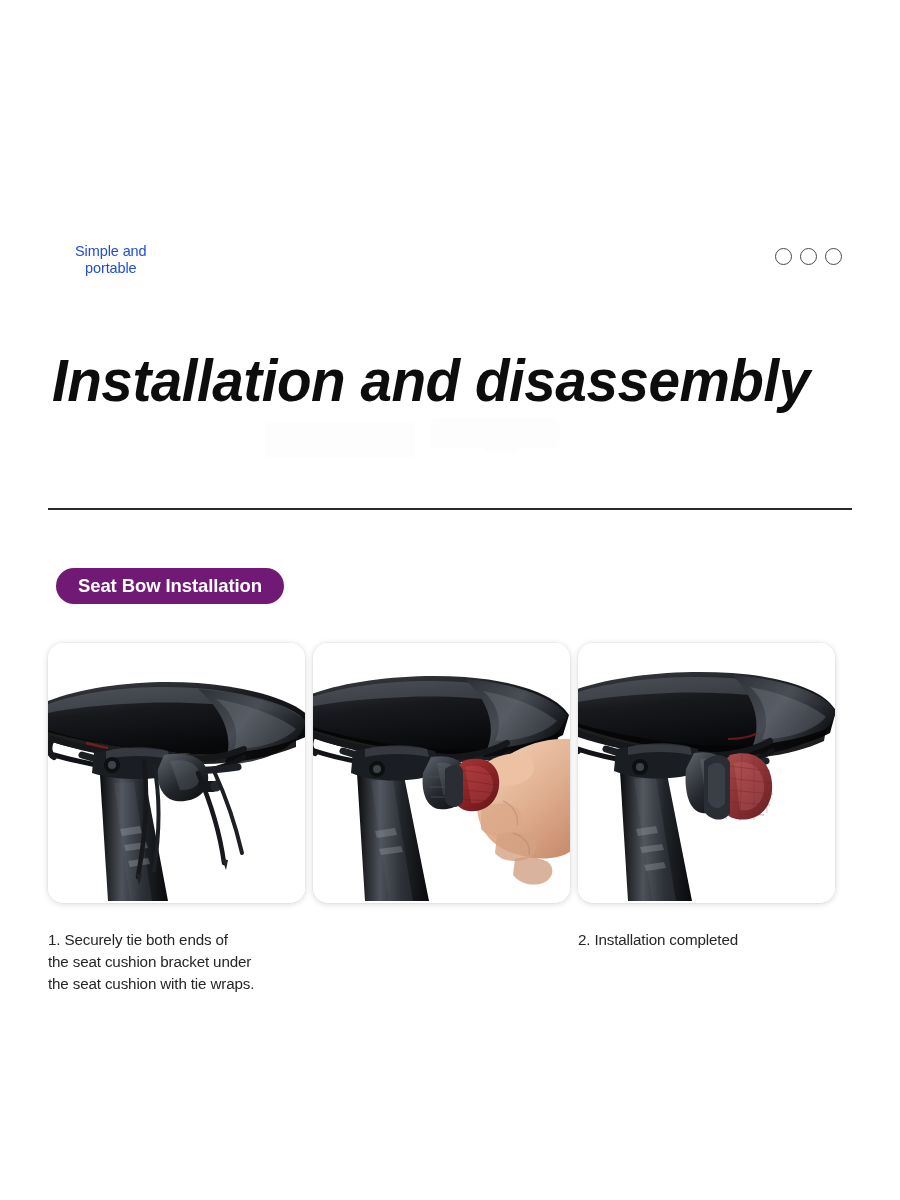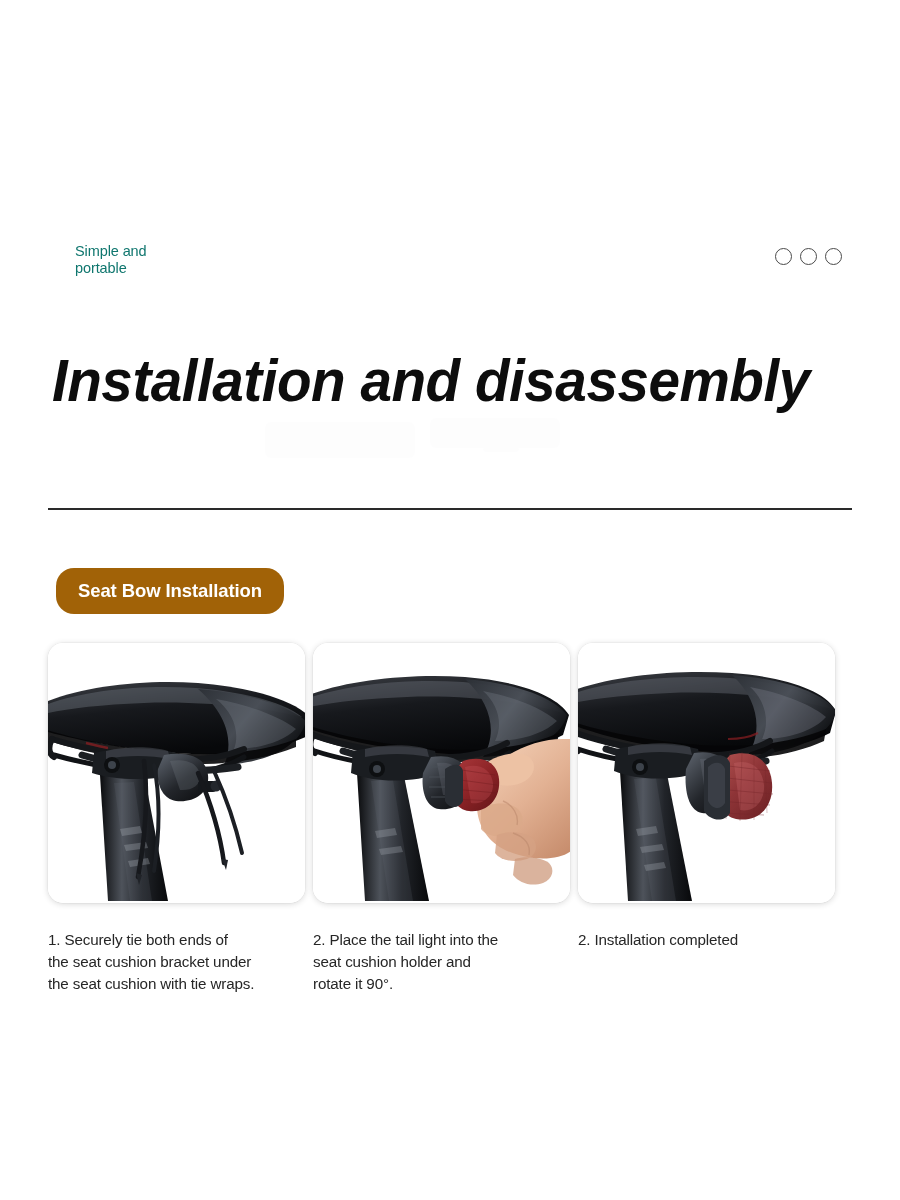--- a/index.html
+++ b/index.html
@@ -21,24 +21,25 @@
     background: #ffffff;
   }
 
   
   .kicker {
     position: absolute;
     left: 75px;
     top: 243px;
     font-size: 14.5px;
     line-height: 17px;
-    color: #0f766e;
+    color: #1d4ed8;
     letter-spacing: -0.1px;
     white-space: pre-line;
     font-weight: 400;
+    text-align: center;
   }
 
   
   .dots {
     position: absolute;
     right: 58px;
     top: 248px;
     display: flex;
     gap: 8px;
     align-items: center;
@@ -96,24 +97,24 @@
     width: 804px;
     height: 2px;
     background: #2a2a2a;
   }
 
   
   .badge {
     position: absolute;
     left: 56px;
     top: 568px;
-    height: 46px;
+    height: 36px;
     padding: 13px 22px;
     border-radius: 18px;
-    background: #a16207;
+    background: #701a75;
     color: #ffffff;
     font-size: 18.5px;
     font-weight: 700;
     letter-spacing: -0.1px;
     display: flex;
     align-items: center;
     justify-content: center;
     box-sizing: border-box;
   }
 
@@ -375,23 +376,20 @@
               <path d="M142 126 L 182 132"></path>
               <path d="M140 136 L 184 142"></path>
               <path d="M140 146 L 184 150"></path>
               <path d="M142 156 L 180 158"></path>
             </g>
 
             <path d="M132 126 C 140 120, 148 120, 150 128 L 150 158 C 146 166, 136 166, 132 158 Z" fill="#2a2e34"></path>
           </svg>
         </div>
       </div>
-      <div class="caption">2. Place the tail light into the
-seat cushion holder and
-rotate it 90°.</div>
     </div>
 
     <div class="panel">
       <div class="photo">
         <div class="scene">
           <svg viewBox="0 0 257 260" preserveAspectRatio="xMidYMid slice">
             <defs>
               <linearGradient id="sd3" x1="0" y1="0" x2="0.4" y2="1">
                 <stop offset="0" stop-color="#3c3f45"></stop>
                 <stop offset="0.45" stop-color="#17191d"></stop>

